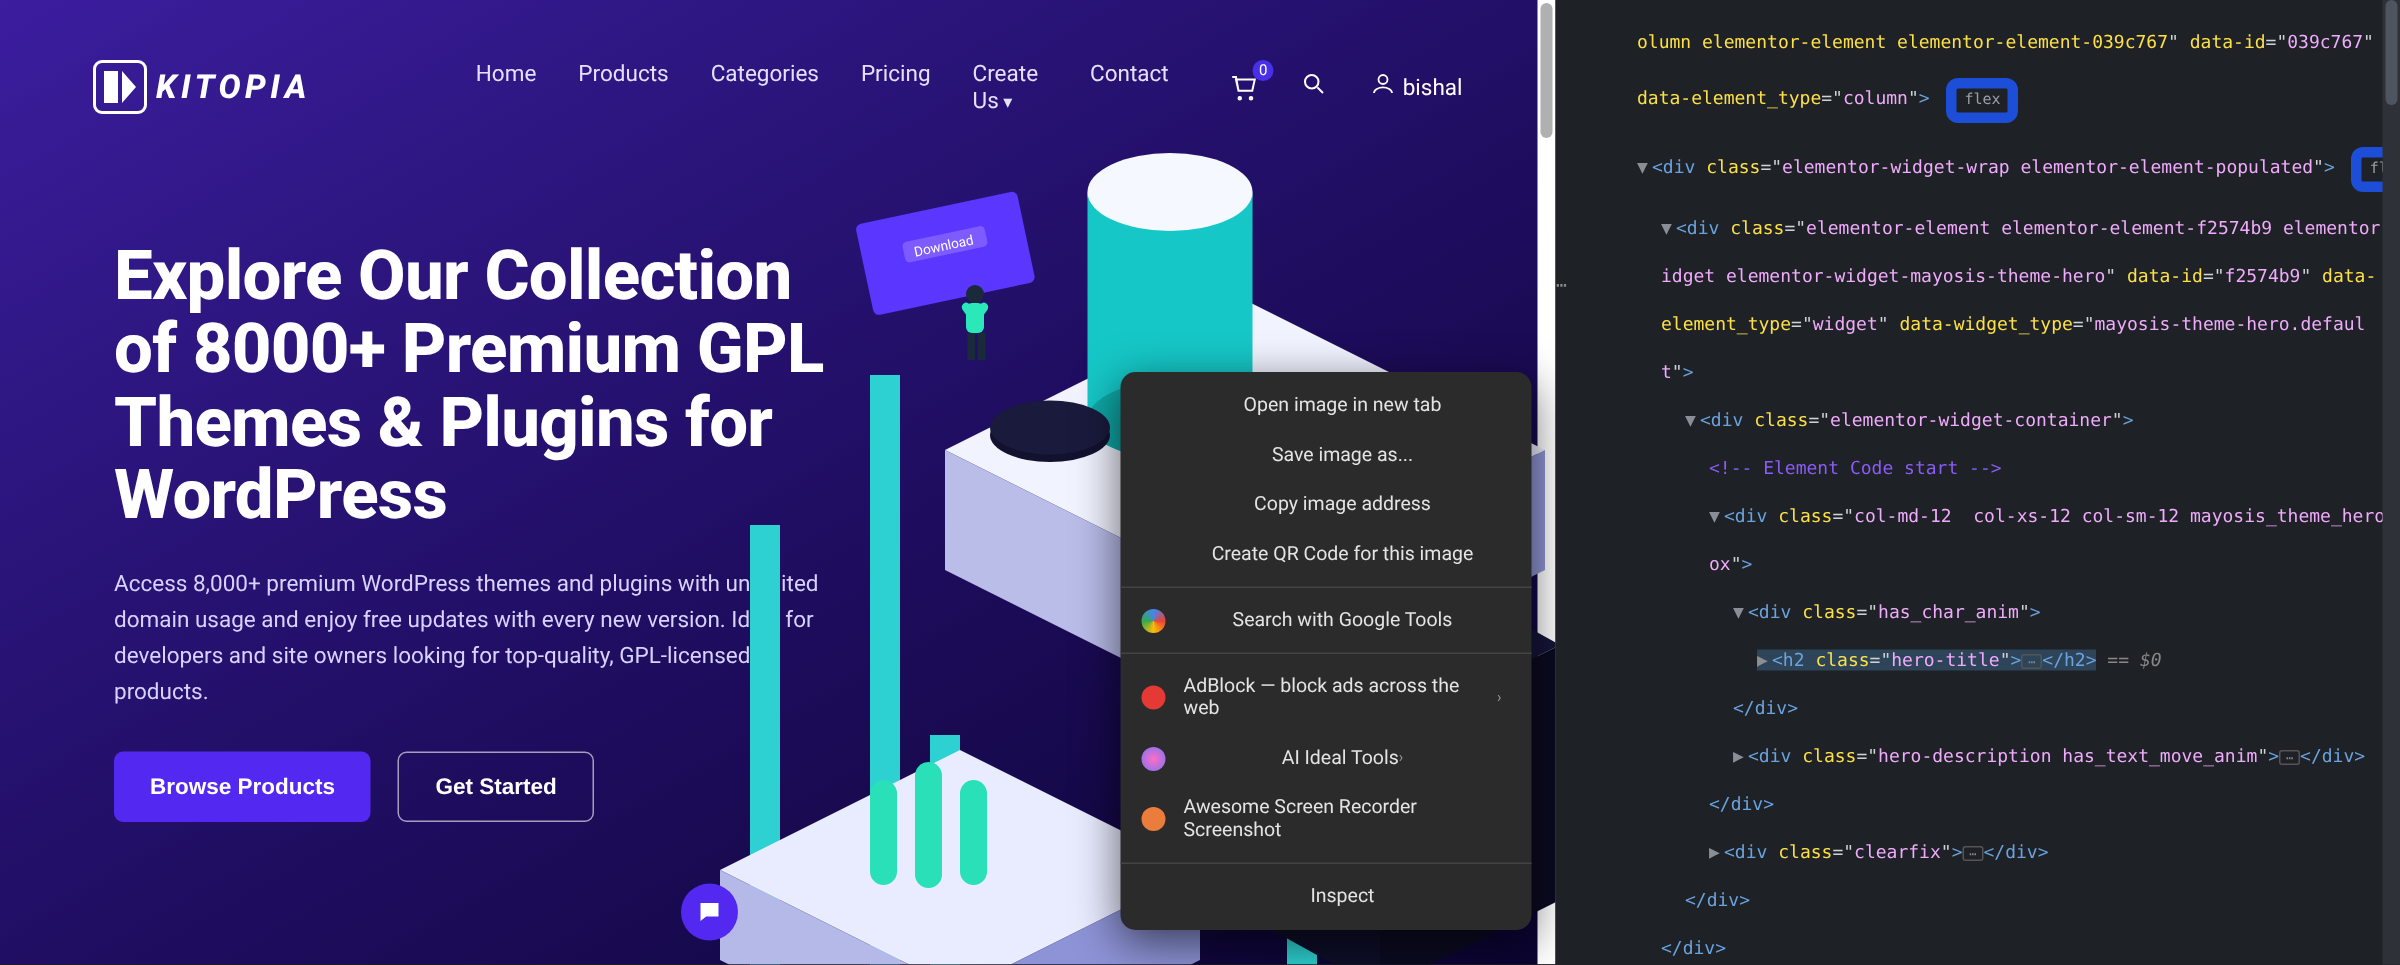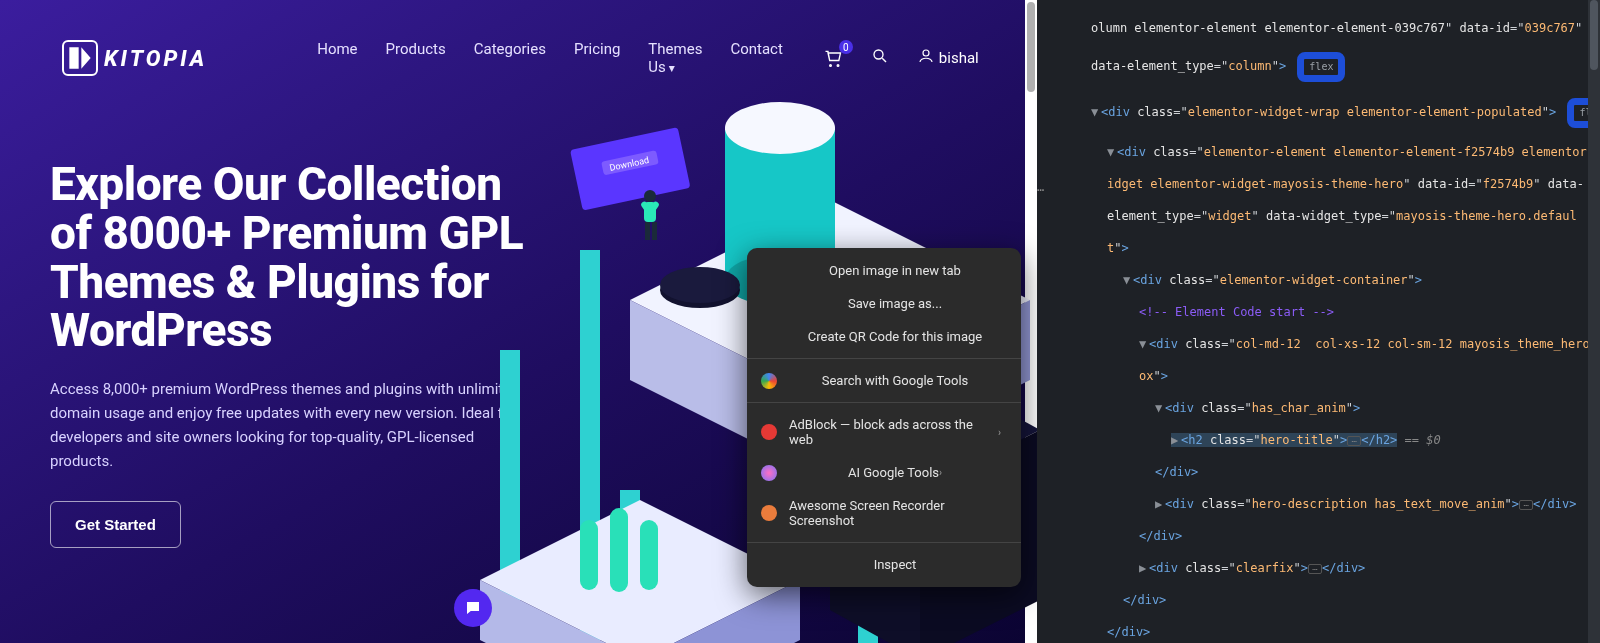--- a/index.html
+++ b/index.html
@@ -42,21 +42,21 @@
   .cart svg { width: 20px; height: 20px; }
   .cart .badge {
     position: absolute; top: -8px; right: -10px;
     background:#4a2fe8;color:#fff;font-size:10px;
     width:14px;height:14px;border-radius:50%;display:flex;align-items:center;justify-content:center;
   }
   .search-ico svg, .user-ico svg { width: 18px; height: 18px; }
   .user { display:flex; align-items:center; gap:4px; }
 
   .hero {
-    position: absolute; top: 160px; left: 50px; width: 480px; color: #fff;
+    position: absolute; top: 160px; left: 76px; width: 480px; color: #fff;
   }
   .hero h1 {
     font-size: 46px; font-weight: 800; line-height: 1.06; letter-spacing: -0.5px;
   }
   .hero p {
     margin-top: 22px; font-size: 15px; line-height: 1.6; color: #d8d2ff;
   }
   .hero-btns { margin-top: 28px; display: flex; gap: 18px; }
   .btn {
     padding: 14px 24px; border-radius: 6px; font-size: 15px; font-weight: 600; cursor: pointer;
@@ -99,22 +99,22 @@
     font-family: Menlo, Consolas, monospace; font-size:12px; line-height:16px;
     color:#cfd2d6; overflow:auto; position:relative;
   }
   .dt-scroll { position:absolute; right:0; top:0; width:12px; height:100%; background:#2e3238; }
   .dt-scroll-thumb { position:absolute; right:2px; top:0; width:8px; height:70px; background:#4f555e; border-radius:4px;}
   .code { padding: 4px 14px 4px 6px; white-space: pre; }
   .ln { display:block; padding-left: 4px; }.i3{padding-left:48px}.i4{padding-left:64px}
   .i5{padding-left:80px}.i6{padding-left:96px}.i7{padding-left:112px}.i8{padding-left:128px}
   .tri{color:#8a8f96;display:inline-block;width:10px}
   .tag  { color:#6aa4e0; }
-  .attr { color:#e5e5e5; }
-  .val  { color:#fdba74; }
+  .attr { color:#fde047; }
+  .val  { color:#f0abfc; }
   .cmt  { color:#8b5cf6; }
   .sel  { background:#2e4458; display:inline; }
   .eq   { color:#888;font-style:italic }
   .pill {
     display:inline-block; font-size:10px; padding:0 5px; border:7px solid #1d4ed8;
     border-radius:8px; color:#9aa0a6; margin-left:4px;
   }
   .ellips{ display:inline-block;width:14px;height:10px;border:1px solid #555;border-radius:2px;
     font-size:8px; text-align:center; color:#888; line-height:10px; }
   .code-dots {
@@ -136,21 +136,21 @@
             <path fill="#fff" d="M4 4h7v16H4zM13 4l7 8-7 8z"></path>
           </svg>
       </div>
       <span class="logo-text">KITOPIA</span>
     </div>
     <nav class="nav">
       <a>Home</a>
       <a>Products</a>
       <a>Categories</a>
       <a>Pricing</a>
-      <a class="dd">Themes Us</a>
+      <a class="dd">Create Us</a>
       <a>Contact</a>
     </nav>
     <div class="topbar-right">
       <div class="cart">
         <svg viewBox="0 0 24 24">
             <path fill="none" stroke="#fff" stroke-width="1.6" d="M6 6h15l-2 9H8zM8 15l-2-11H3m6 18a1 1 0 100-2 1 1 0 000 2zm9 0a1 1 0 100-2 1 1 0 000 2z"></path>
           </svg>
         <span class="badge">0</span>
       </div>
       <span class="search-ico">
@@ -167,20 +167,21 @@
         </span>
         <span>bishal</span>
       </span>
     </div>
   </div>
 
   <div class="hero">
     <h1>Explore Our Collection of 8000+ Premium GPL Themes &amp; Plugins for WordPress</h1>
     <p>Access 8,000+ premium WordPress themes and plugins with unlimited domain usage and enjoy free updates with every new version. Ideal for developers and site owners looking for top-quality, GPL-licensed products.</p>
     <div class="hero-btns">
+      <button class="btn btn-primary">Browse Products</button>
       <button class="btn btn-outline">Get Started</button>
     </div>
   </div>
 
   <div class="illus">
     <svg viewBox="0 0 560 620">
 
       <g stroke="none">
         <rect x="20" y="310" width="20" height="300" fill="#2ed1d1"></rect>
         <rect x="100" y="210" width="20" height="410" fill="#2ed1d1"></rect>
@@ -236,36 +237,39 @@
   </div>
 
   <div class="ctx">
     <div class="item">
         <span>Open image in new tab</span>
       </div>
     <div class="item">
         <span>Save image as...</span>
       </div>
     <div class="item">
+        <span>Copy image address</span>
+      </div>
+    <div class="item">
         <span>Create QR Code for this image</span>
       </div>
     <div class="sep"></div>
     <div class="item">
       <span class="ci" style="background:conic-gradient(#4285f4,#ea4335,#fbbc05,#34a853,#4285f4)"></span>
       <span>Search with Google Tools</span>
     </div>
     <div class="sep"></div>
     <div class="item">
       <span class="ci" style="background:#e53935"></span>
       <span>AdBlock — block ads across the web</span>
         <span class="arrow">›</span>
     </div>
     <div class="item">
       <span class="ci" style="background:radial-gradient(circle,#ff6ec4,#7873f5)"></span>
-      <span>AI Google Tools</span>
+      <span>AI Ideal Tools</span>
         <span class="arrow">›</span>
     </div>
     <div class="item">
       <span class="ci" style="background:#ea7c3c"></span>
       <span>Awesome Screen Recorder  Screenshot</span>
     </div>
     <div class="sep"></div>
     <div class="item">
         <span>Inspect</span>
       </div>

